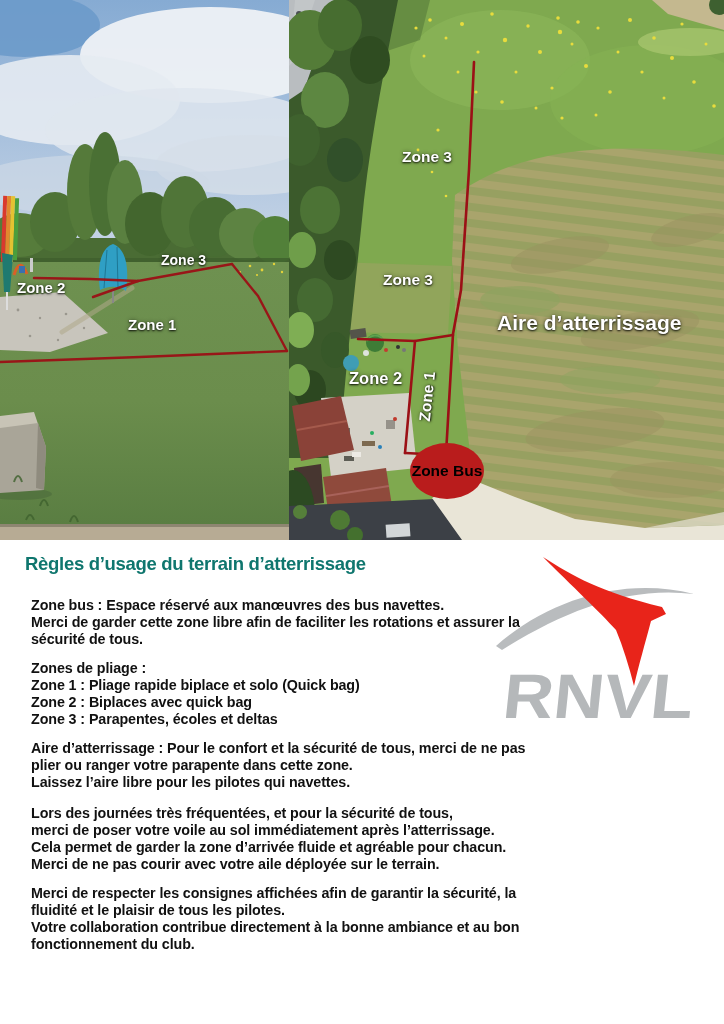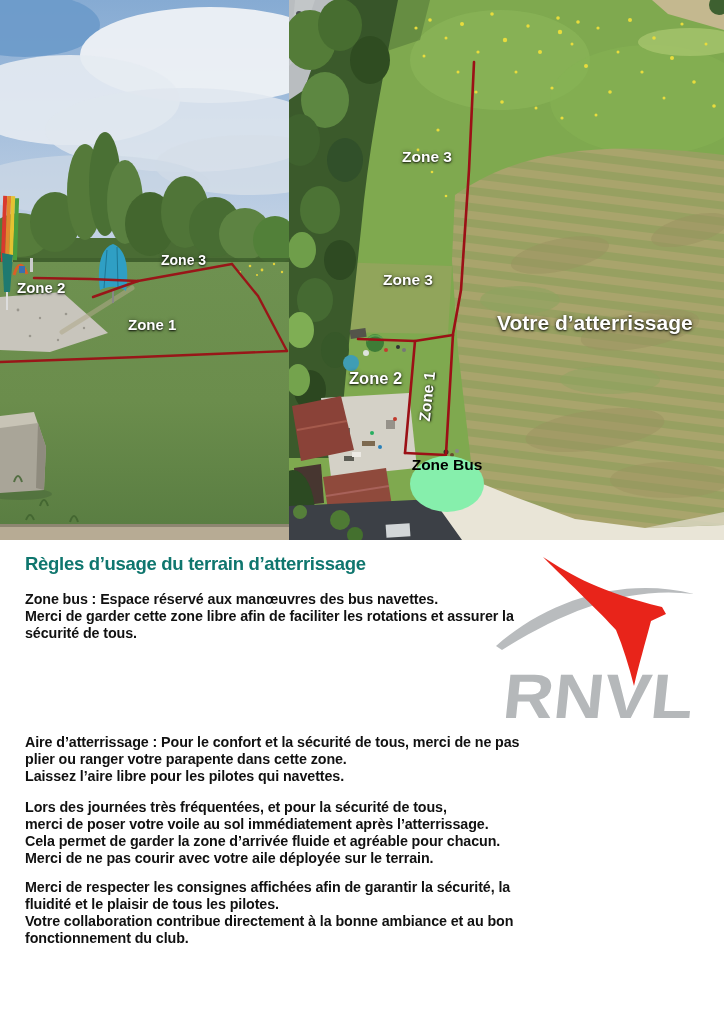--- a/index.html
+++ b/index.html
@@ -6,26 +6,26 @@
   .page{position:relative;width:724px;height:1024px;background:#ffffff;overflow:hidden;
         font-family:"Liberation Sans",sans-serif;}
   .photo{position:absolute;top:0;height:540px;overflow:hidden;}
   .photo svg{display:block;}
   .photo-label{position:absolute;z-index:5;color:#fff;font-weight:bold;white-space:nowrap;
         text-shadow:0 1px 2px rgba(0,0,0,.85),0 0 4px rgba(0,0,0,.45);line-height:1.1;}
   .lbl-sm{font-size:14px;}
   .lbl-md{font-size:15.5px;}
   .lbl-lg{font-size:21px;}
   .zone1-vert{transform:rotate(-84deg);transform-origin:center;width:52px;text-align:center;}
-  .zone-bus{position:absolute;z-index:6;left:410px;top:456px;width:74px;height:56px;
-        background:#86efac;border-radius:50%;display:flex;justify-content:center;
+  .zone-bus{position:absolute;z-index:6;left:410px;top:443px;width:74px;height:56px;
+        background:#b91c1c;border-radius:50%;display:flex;align-items:center;justify-content:center;
         color:#000;font-weight:bold;font-size:15.5px;box-shadow:0 0 0 0 transparent;}
   .content-title{position:absolute;left:25px;top:553px;margin:0;font-size:18.5px;font-weight:bold;
         color:#0f766e;letter-spacing:-0.3px;z-index:3;}
-  .body-par{position:absolute;left:25px;width:610px;margin:0;font-size:14.3px;font-weight:bold;
+  .body-par{position:absolute;left:25px;width:610px;margin:6px;font-size:14.3px;font-weight:bold;
         color:#111;line-height:17px;letter-spacing:-0.1px;white-space:pre-line;z-index:3;}
   .p1{top:591px;} .p2{top:654px;} .p3{top:734px;} .p4{top:799px;} .p5{top:879px;}
   .logo{position:absolute;left:488px;top:550px;width:228px;height:180px;z-index:2;}
 </style>
 </head>
 <body>
 
 <div class="page">
 
   <div class="photo" style="left:0;width:289px;">
@@ -292,33 +292,37 @@
       </g>
     </svg>
   </div>
 
   <div class="photo-label lbl-sm" style="left:161px;top:253px;">Zone 3</div>
   <div class="photo-label lbl-sm" style="left:17px;top:280px;font-size:15px;">Zone 2</div>
   <div class="photo-label lbl-sm" style="left:128px;top:317px;font-size:15px;">Zone 1</div>
 
   <div class="photo-label lbl-md" style="left:402px;top:148px;">Zone 3</div>
   <div class="photo-label lbl-md" style="left:383px;top:271px;">Zone 3</div>
-  <div class="photo-label lbl-lg" style="left:497px;top:311px;">Votre d’atterrissage</div>
+  <div class="photo-label lbl-lg" style="left:497px;top:311px;">Aire d’atterrissage</div>
   <div class="photo-label" style="left:349px;top:369px;font-size:16.5px;">Zone 2</div>
   <div class="photo-label lbl-md zone1-vert" style="left:401px;top:388px;">Zone 1</div>
 
   <div class="zone-bus">
     <span>Zone Bus</span>
   </div>
 
   <h1 class="content-title">Règles d’usage du terrain d’atterrissage</h1>
 
   <p class="body-par p1">Zone bus : Espace réservé aux manœuvres des bus navettes.
 Merci de garder cette zone libre afin de faciliter les rotations et assurer la
 sécurité de tous.</p>
+  <p class="body-par p2">Zones de pliage :
+Zone 1 : Pliage rapide biplace et solo (Quick bag)
+Zone 2 : Biplaces avec quick bag
+Zone 3 : Parapentes, écoles et deltas</p>
   <p class="body-par p3">Aire d’atterrissage : Pour le confort et la sécurité de tous, merci de ne pas
 plier ou ranger votre parapente dans cette zone.
 Laissez l’aire libre pour les pilotes qui navettes.</p>
   <p class="body-par p5">Merci de respecter les consignes affichées afin de garantir la sécurité, la
 fluidité et le plaisir de tous les pilotes.
 Votre collaboration contribue directement à la bonne ambiance et au bon
 fonctionnement du club.</p>
   <p class="body-par p4">Lors des journées très fréquentées, et pour la sécurité de tous,
 merci de poser votre voile au sol immédiatement après l’atterrissage.
 Cela permet de garder la zone d’arrivée fluide et agréable pour chacun.

